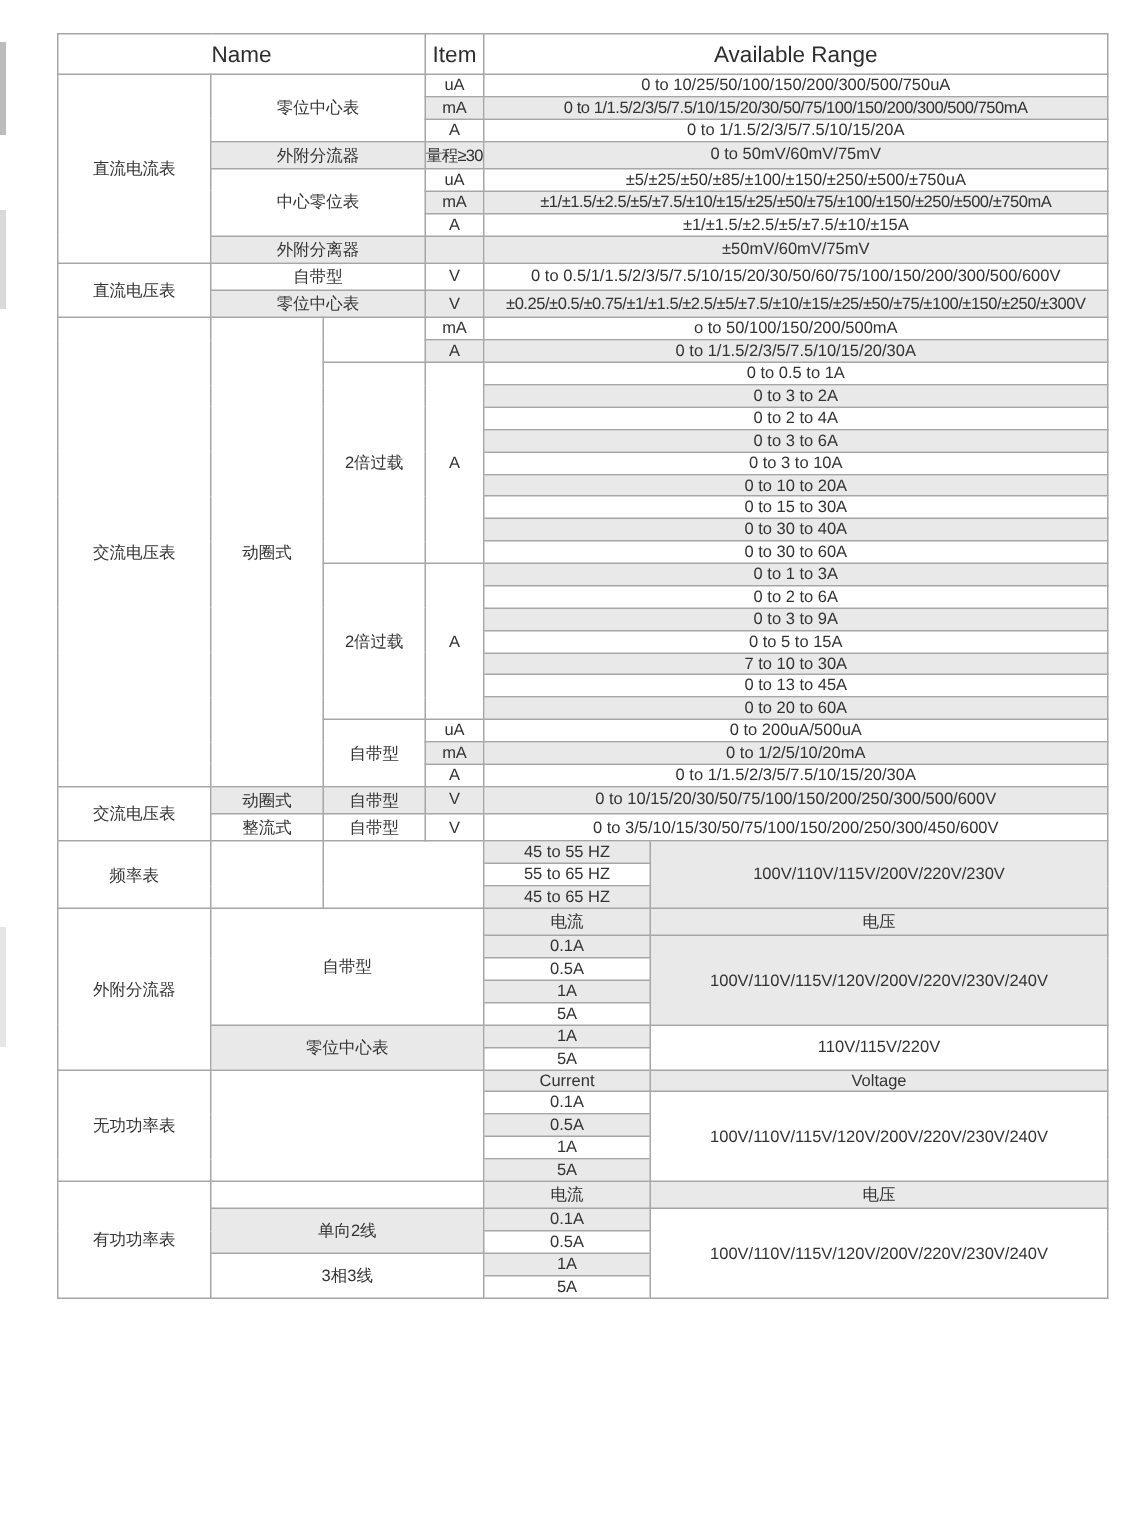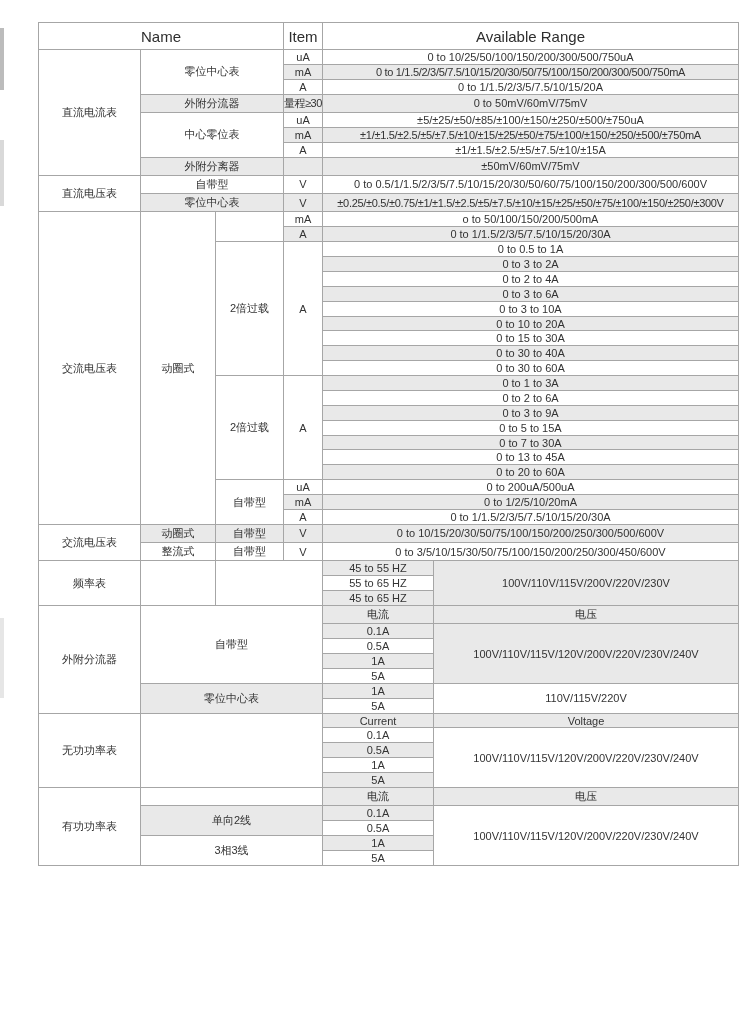--- a/index.html
+++ b/index.html
@@ -151,21 +151,21 @@
   <tr>
         <td colspan="2">0 to 2 to 6A</td>
       </tr>
   <tr>
         <td colspan="2" class="g">0 to 3 to 9A</td>
       </tr>
   <tr>
         <td colspan="2">0 to 5 to 15A</td>
       </tr>
   <tr>
-        <td colspan="2" class="g">0 to 7 to 30A</td>
+        <td colspan="2" class="g">7 to 10 to 30A</td>
       </tr>
   <tr>
         <td colspan="2">0 to 13 to 45A</td>
       </tr>
   <tr>
         <td colspan="2" class="g">0 to 20 to 60A</td>
       </tr>
   <tr>
     <td rowspan="3">自带型</td>
     <td>uA</td>

